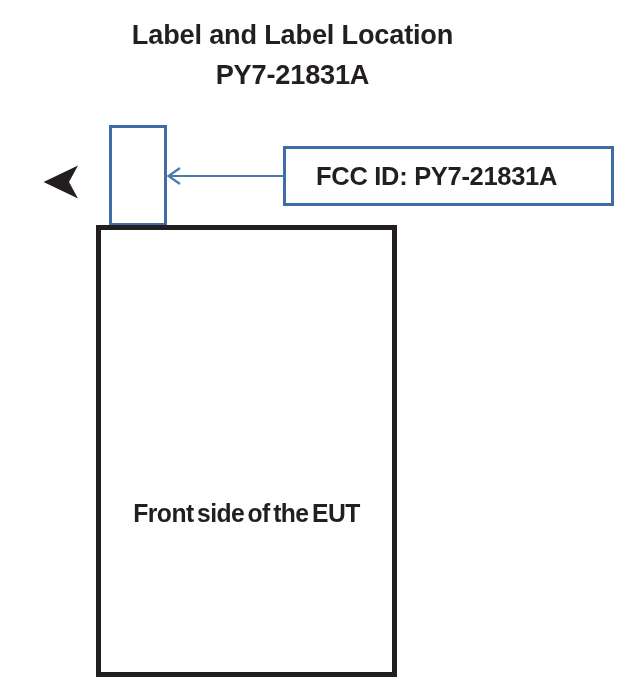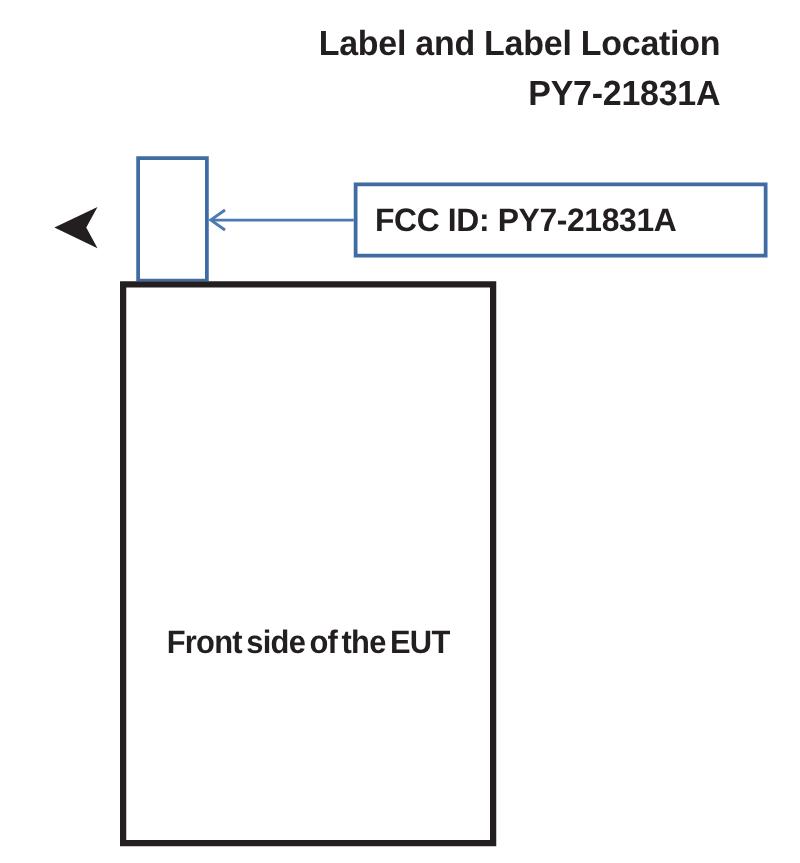--- a/index.html
+++ b/index.html
@@ -23,21 +23,21 @@
     width: 640px;
     height: 690px;
   }
 
   
   .title-block {
     position: absolute;
     left: 0;
     top: 18px;
     width: 585px;
-    text-align: right;
+    text-align: center;
   }
   .title-line1 {
     font-size: 28px;
     font-weight: bold;
     letter-spacing: -0.2px;
     line-height: 34px;
     color: #231f20;
     transform: scaleX(0.97);
     transform-origin: center center;
     white-space: nowrap;
@@ -80,21 +80,21 @@
     position: absolute;
     left: 283px;
     top: 146px;
     width: 331px;
     height: 60px;
     border: 3px solid #3f6ca3;
     background: #ffffff;
     box-sizing: border-box;
     display: flex;
     align-items: center;
-    padding-left: 14px;
+    padding-left: 30px;
   }
   .callout-text {
     font-size: 26px;
     font-weight: bold;
     letter-spacing: -0.3px;
     color: #231f20;
     white-space: nowrap;
     transform: scaleX(0.98);
     transform-origin: left center;
   }

